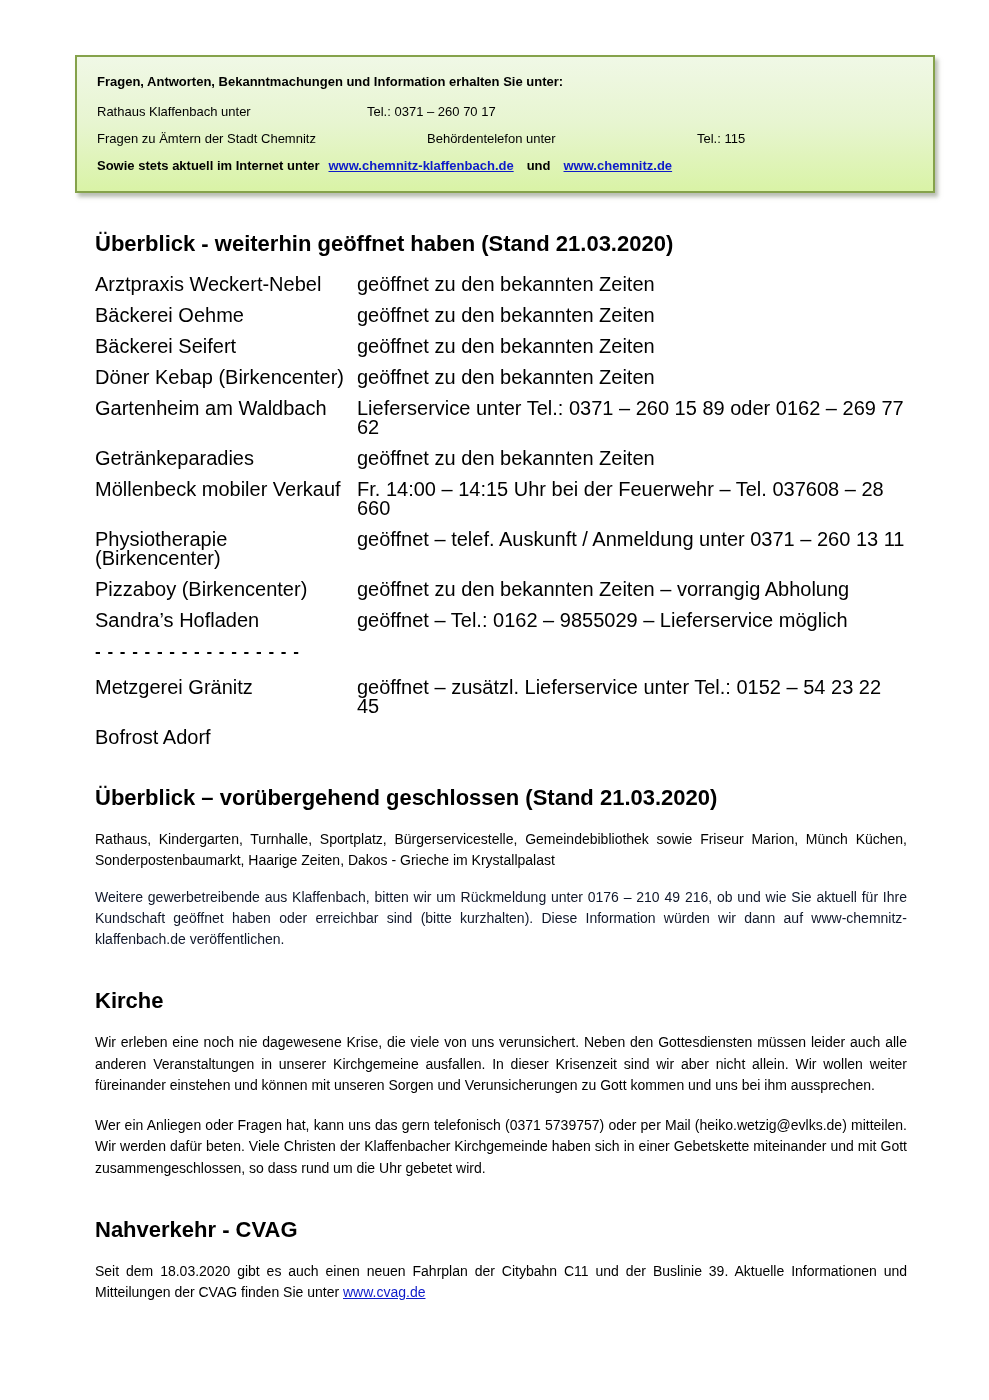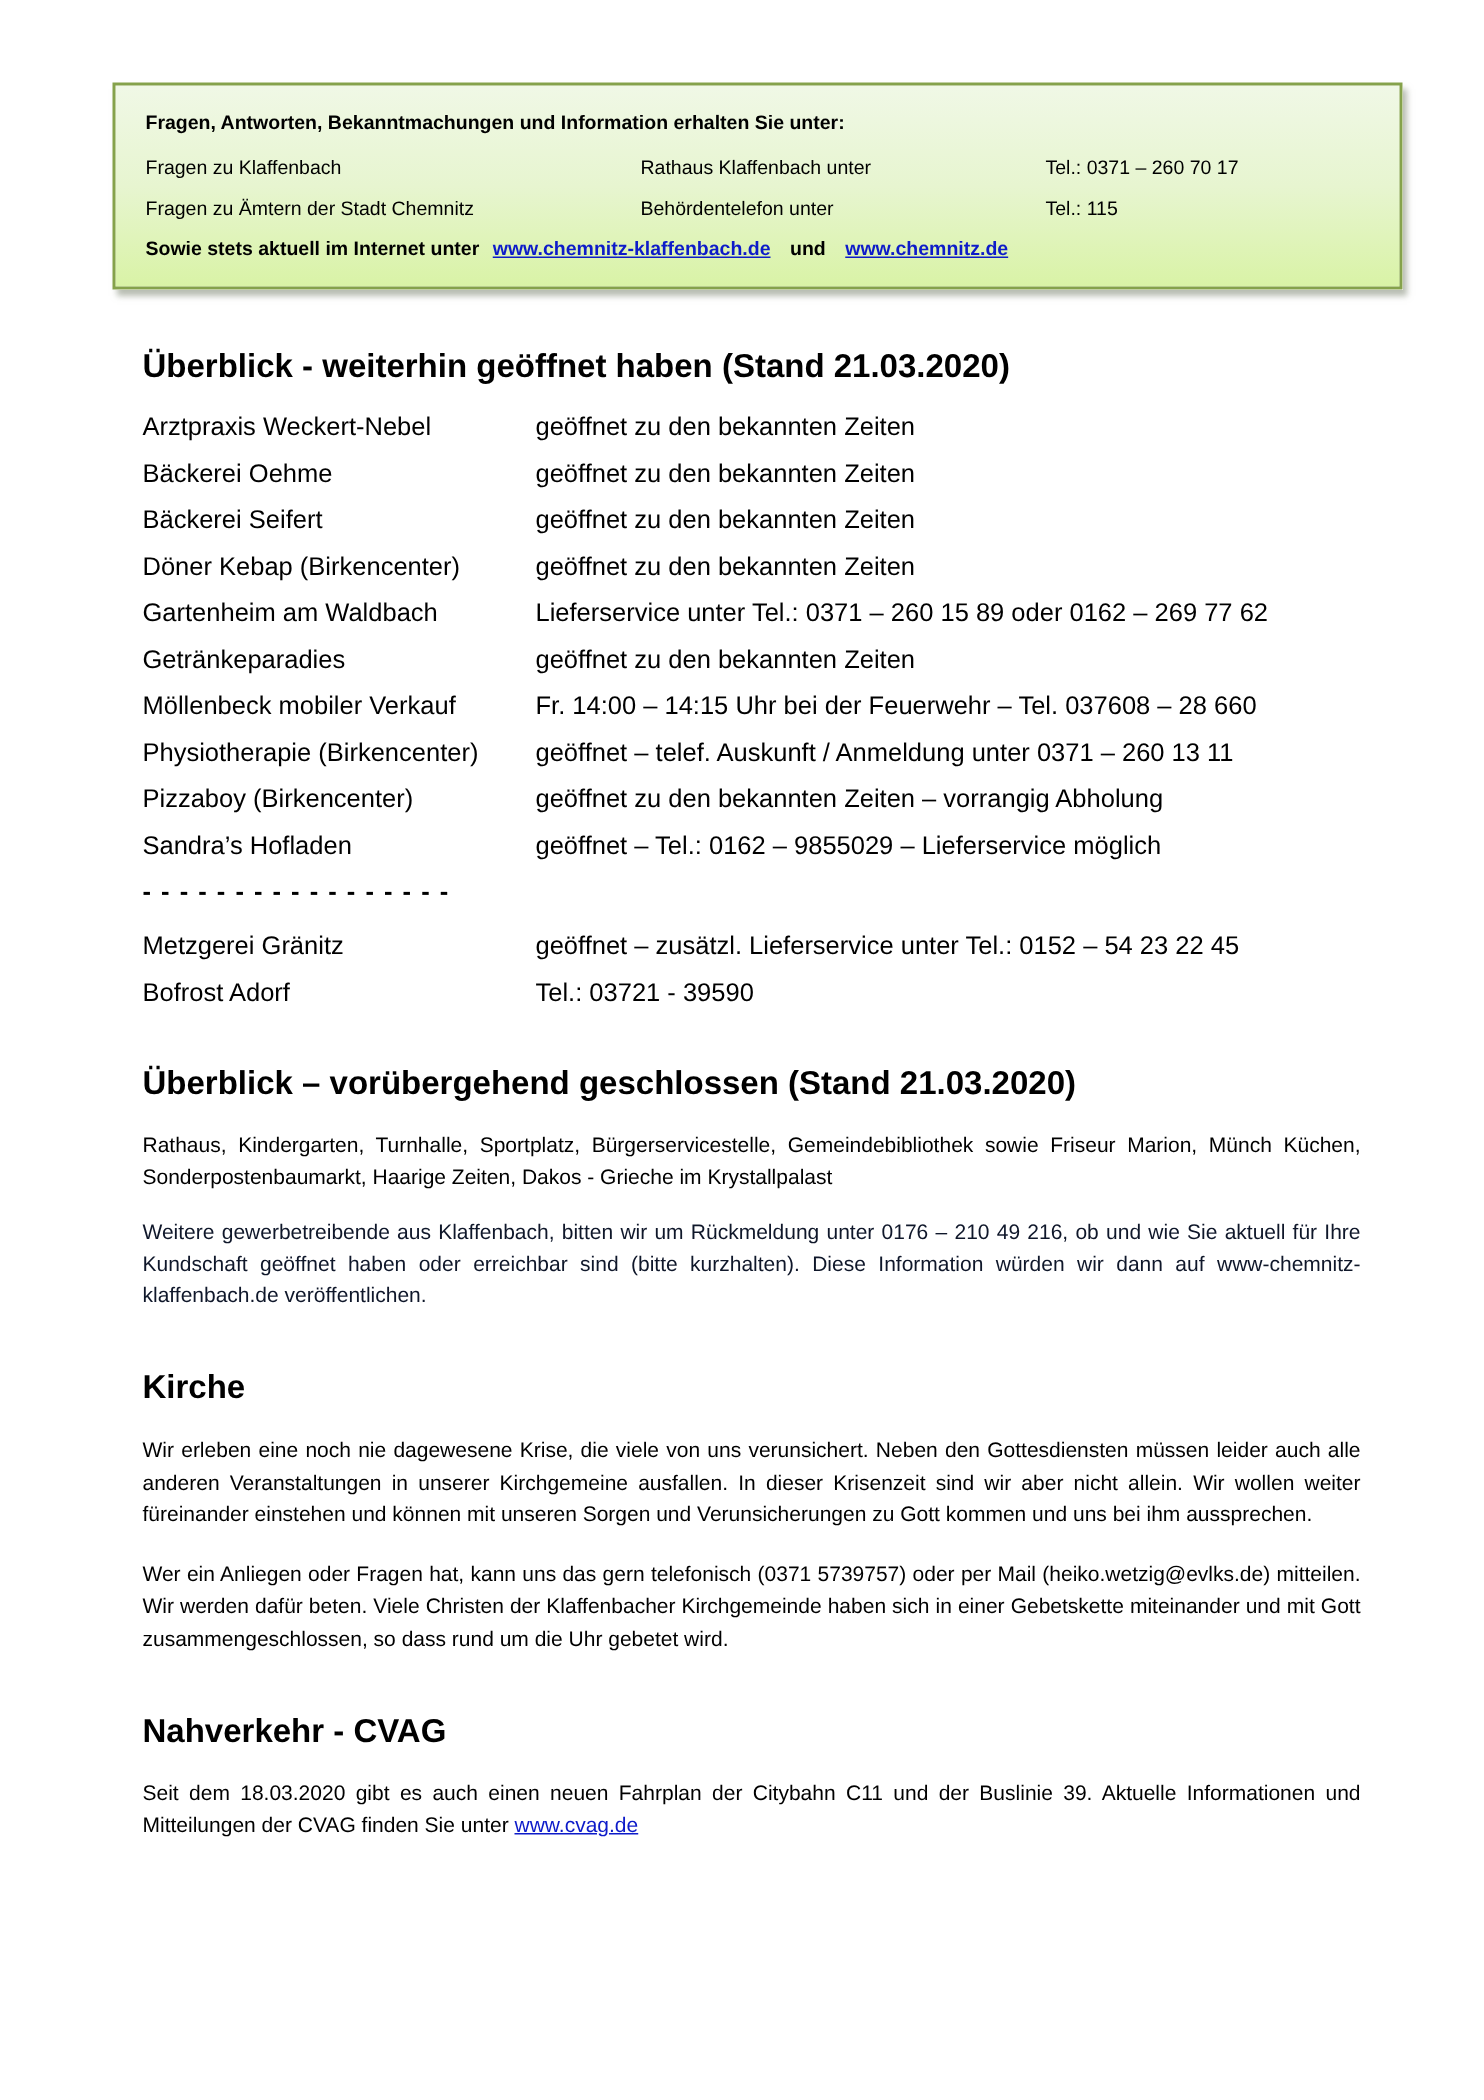--- a/index.html
+++ b/index.html
@@ -39,42 +39,41 @@
 
   
   .content { margin-left: 95px; width: 812px; }
 
   .section-heading {
     font-size: 22px;
     font-weight: bold;
     margin: 38px 0 18px 0;
   }
 
-  .biz-row { display: flex; font-size: 17px; margin-bottom: 12px; line-height: 19px; }
+  .biz-row { display: flex; font-size: 20px; margin-bottom: 12px; line-height: 19px; }
   .biz-name { width: 262px; flex: 0 0 262px; }
   .biz-status { flex: 1; }
 
   .separator-line { font-size: 17px; font-weight: bold; letter-spacing: 1px; margin: 6px 0 16px 0; }
 
   .body-text {
     font-size: 14px;
     line-height: 1.52;
     text-align: justify;
     margin-bottom: 15px;
   }
   .notice-text { color: #0f172a; margin-bottom: 0; }
 </style>
 </head>
 <body>
 
 <div class="info-box">
   <div class="info-box-title">Fragen, Antworten, Bekanntmachungen und Information erhalten Sie unter:</div>
 
   <div class="box-row">
-    <span class="box-col1">Fragen zu Klaffenbach</span>
     <span class="box-col2">Rathaus Klaffenbach unter</span>
     <span class="box-col3">Tel.: 0371 – 260 70 17</span>
   </div>
 
   <div class="box-row">
     <span class="box-col1">Fragen zu Ämtern der Stadt Chemnitz</span>
     <span class="box-col2">Behördentelefon unter</span>
     <span class="box-col3">Tel.: 115</span>
   </div>
 
@@ -135,21 +134,20 @@
 
   <div class="separator-line">- - - - - - - - - - - - - - - - -</div>
 
   <div>
     <div class="biz-row">
       <span class="biz-name">Metzgerei Gränitz</span>
       <span class="biz-status">geöffnet – zusätzl. Lieferservice unter Tel.: 0152 – 54 23 22 45</span>
     </div>
     <div class="biz-row">
       <span class="biz-name">Bofrost Adorf</span>
-      <span class="biz-status">Tel.: 03721 - 39590</span>
     </div>
   </div>
 
   <h1 class="section-heading">Überblick – vorübergehend geschlossen (Stand 21.03.2020)</h1>
   <p class="body-text">Rathaus, Kindergarten, Turnhalle, Sportplatz, Bürgerservicestelle, Gemeindebibliothek sowie Friseur Marion, Münch Küchen, Sonderpostenbaumarkt, Haarige Zeiten, Dakos - Grieche im Krystallpalast</p>
   <p class="body-text notice-text">Weitere gewerbetreibende aus Klaffenbach, bitten wir um Rückmeldung unter 0176 – 210 49 216, ob und wie Sie aktuell für Ihre Kundschaft geöffnet haben oder erreichbar sind (bitte kurzhalten). Diese Information würden wir dann auf www-chemnitz-klaffenbach.de veröffentlichen.</p>
 
   <h1 class="section-heading">Kirche</h1>
   <p class="body-text" style="margin-bottom:19px;">Wir erleben eine noch nie dagewesene Krise, die viele von uns verunsichert. Neben den Gottesdiensten müssen leider auch alle anderen Veranstaltungen in unserer Kirchgemeine ausfallen. In dieser Krisenzeit sind wir aber nicht allein. Wir wollen weiter füreinander einstehen und können mit unseren Sorgen und Verunsicherungen zu Gott kommen und uns bei ihm aussprechen.</p>
   <p class="body-text" style="margin-bottom:0;">Wer ein Anliegen oder Fragen hat, kann uns das gern telefonisch (0371 5739757) oder per Mail (heiko.wetzig@evlks.de) mitteilen. Wir werden dafür beten. Viele Christen der Klaffenbacher Kirchgemeinde haben sich in einer Gebetskette miteinander und mit Gott zusammengeschlossen, so dass rund um die Uhr gebetet wird.</p>

